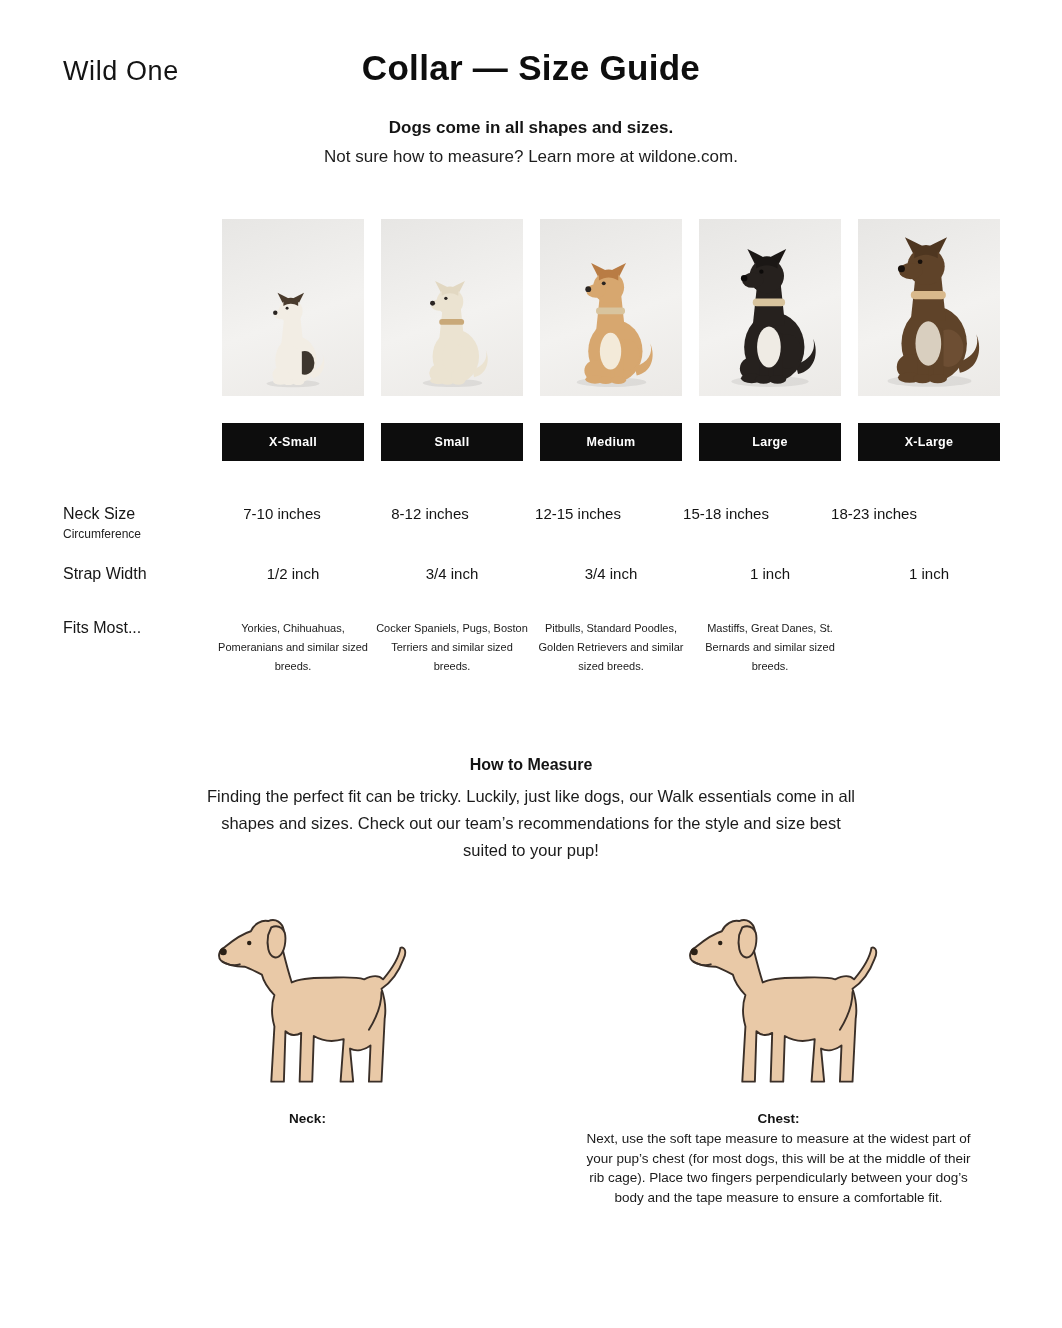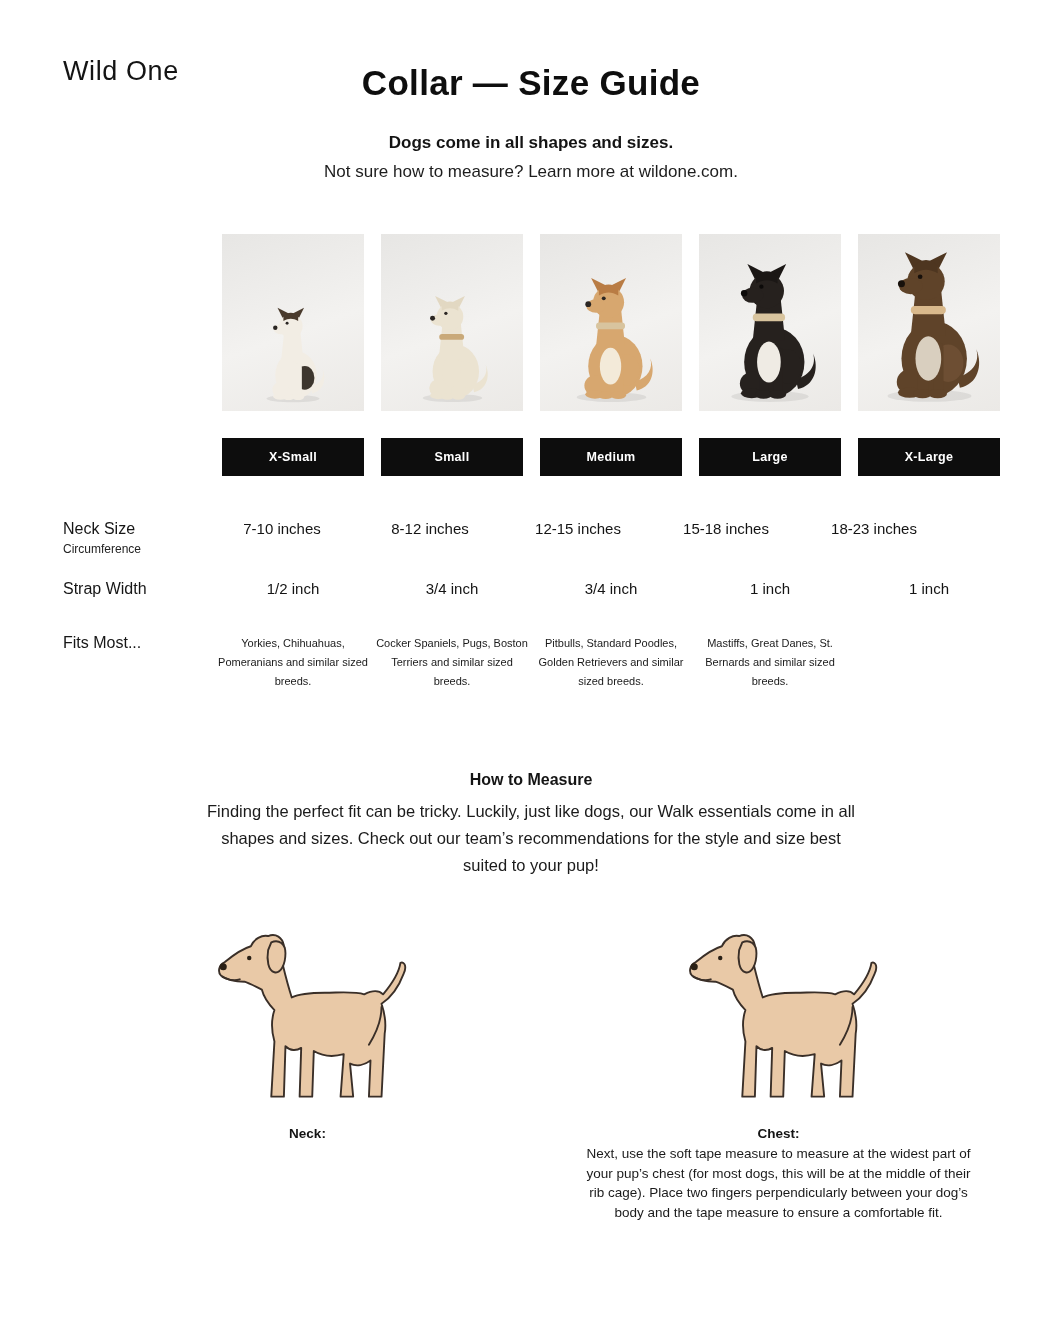--- a/index.html
+++ b/index.html
@@ -1,21 +1,21 @@
 <!DOCTYPE html>
 <html><head>
 <meta charset="utf-8">
 <style>
   html,body { margin:0; padding:0; background:#ffffff; }
   .page {
     position:relative; width:1062px; height:1328px; background:#ffffff;
     font-family:"Liberation Sans", sans-serif; color:#1d1d1d; overflow:hidden;
   }
   .logo { position:absolute; left:63px; top:56px; font-size:27px; letter-spacing:.6px; color:#141414; }
-  .header { padding-top:63px; text-align:center; }
+  .header { padding-top:48px; text-align:center; }
   .title { font-size:35px; font-weight:bold; letter-spacing:.3px; color:#0e0e0e; }
   .sub-bold { margin-top:30px; font-size:17px; font-weight:bold; color:#141414; }
   .sub { margin-top:9px; font-size:17px; color:#1d1d1d; }
 
   .grid-row { display:grid; grid-template-columns:142px repeat(5,142px); column-gap:17px; margin-left:63px; }
   .photo-row { margin-top:52px; }
   .photo-frame {
     width:142px; height:177px;
     background:linear-gradient(160deg,#e7e6e4 0%,#f3f2f0 55%,#ebe9e6 100%);
     display:flex; align-items:flex-end; justify-content:center;

